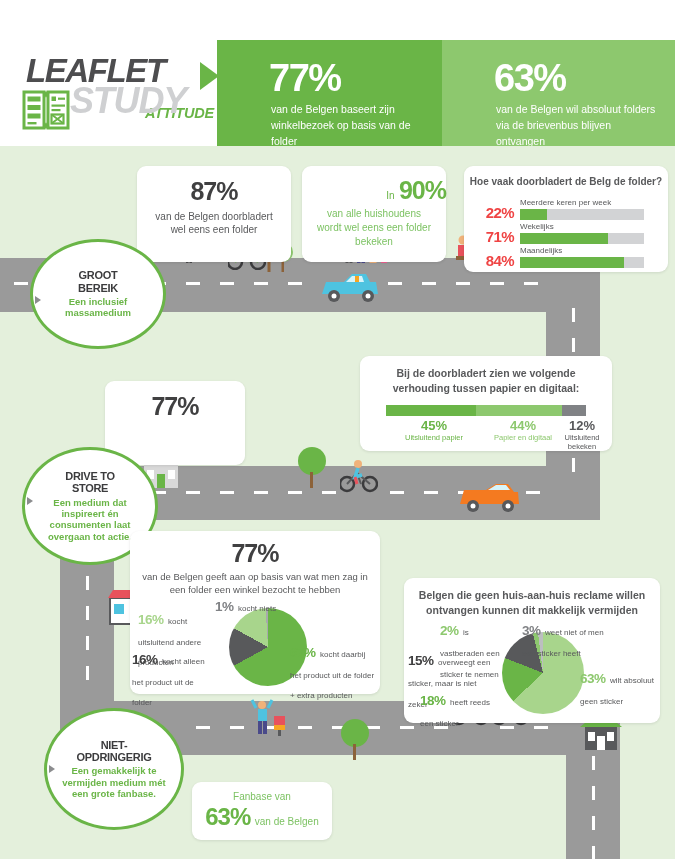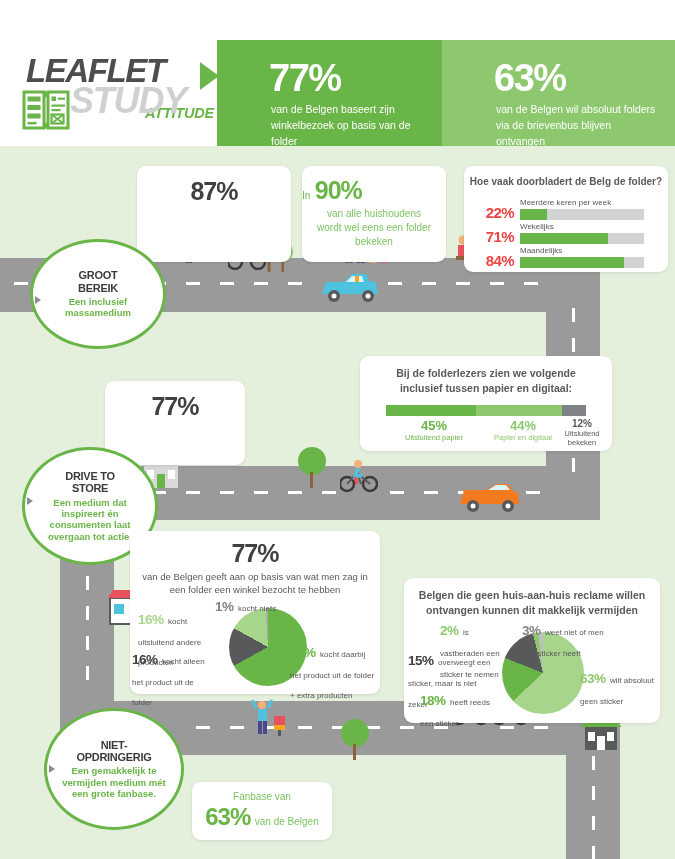--- a/index.html
+++ b/index.html
@@ -382,24 +382,25 @@
         <rect x="13" y="27" width="4" height="13" fill="#4a4a8a"></rect>
       <rect x="24" y="22" width="11" height="9" fill="#e8525c"></rect>
       <rect x="24" y="31" width="11" height="5" fill="#f6a623"></rect>
       <rect x="28" y="36" width="3" height="6" fill="#58595b"></rect>
     </svg>
 
   </div>
 
   <div class="card" style="left:137px; top:166px; width:154px; height:96px;">
     <div class="big-pct" style="margin-top:12px;">87%</div>
+    <div class="card-sub" style="margin-top:4px; padding:0 12px;">van de Belgen doorbladert wel eens een folder</div>
   </div>
 
   <div class="card" style="left:302px; top:166px; width:144px; height:96px;">
-    <div style="text-align:left; margin-top:10px;">
+    <div style="text-align:right; margin-top:10px;">
       <span style="font-size:10px; color:#6ab547;">In</span>
       <span style="font-size:25px; font-weight:bold; color:#6ab547; letter-spacing:-1px;">90%</span>
     </div>
     <div class="card-sub card-sub-green" style="margin-top:2px; padding:0 12px;">van alle huishoudens wordt wel eens een folder bekeken</div>
   </div>
 
   <div class="card" style="left:464px; top:166px; width:204px; height:106px;">
     <div class="card-title" style="margin-top:9px; font-weight:bold; font-size:10px;">Hoe vaak doorbladert de Belg de folder?</div>
     <div style="margin:8px 0 0 8px;">
       <div class="hbar-row">
@@ -429,38 +430,38 @@
   <div class="badge" style="left:30px; top:239px; width:136px; height:110px;">
     <div class="badge-title">GROOT</div>
     <div class="badge-title">BEREIK</div>
     <div class="badge-desc">
       <span class="badge-arrow"></span>
       <span>Een inclusief massamedium</span>
     </div>
   </div>
 
   <div class="card" style="left:360px; top:356px; width:252px; height:95px;">
-    <div class="card-title" style="margin-top:10px; font-weight:bold; padding:0 16px;">Bij de folderlezers zien we volgende inclusief tussen papier en digitaal:</div>
+    <div class="card-title" style="margin-top:10px; font-weight:bold; padding:0 16px;">Bij de doorbladert zien we volgende verhouding tussen papier en digitaal:</div>
     <div style="position:relative; margin:9px auto 0 auto; width:200px;">
       <div class="stack">
         <div class="stack-seg" style="width:45%; background:#6ab547;"></div>
         <div class="stack-seg" style="width:43%; background:#8dc86e;"></div>
         <div class="stack-seg" style="width:12%; background:#808285;"></div>
       </div>
       <div style="position:absolute; left:-2px; top:13px; width:100px; text-align:center;">
         <div style="font-size:13px; font-weight:bold; color:#6ab547;">45%</div>
         <div style="font-size:7.5px; color:#6ab547;">Uitsluitend papier</div>
       </div>
       <div style="position:absolute; left:98px; top:13px; width:78px; text-align:center;">
         <div style="font-size:13px; font-weight:bold; color:#8dc86e;">44%</div>
         <div style="font-size:7.5px; color:#8dc86e;"></div>
         <div style="font-size:7.5px; color:#8dc86e;">Papier en digitaal</div>
       </div>
       <div style="position:absolute; left:170px; top:13px; width:52px; text-align:center;">
-        <div style="font-size:10px; font-weight:bold; color:#58595b;">12%</div>
+        <div style="font-size:13px; font-weight:bold; color:#58595b;">12%</div>
         <div style="font-size:7.5px; color:#58595b; line-height:1.2;">Uitsluitend bekeken</div>
       </div>
     </div>
   </div>
 
   <div class="card" style="left:105px; top:381px; width:140px; height:84px;">
     <div class="big-pct" style="margin-top:12px;">77%</div>
   </div>
 
   <div class="badge" style="left:22px; top:447px; width:136px; height:118px;">

